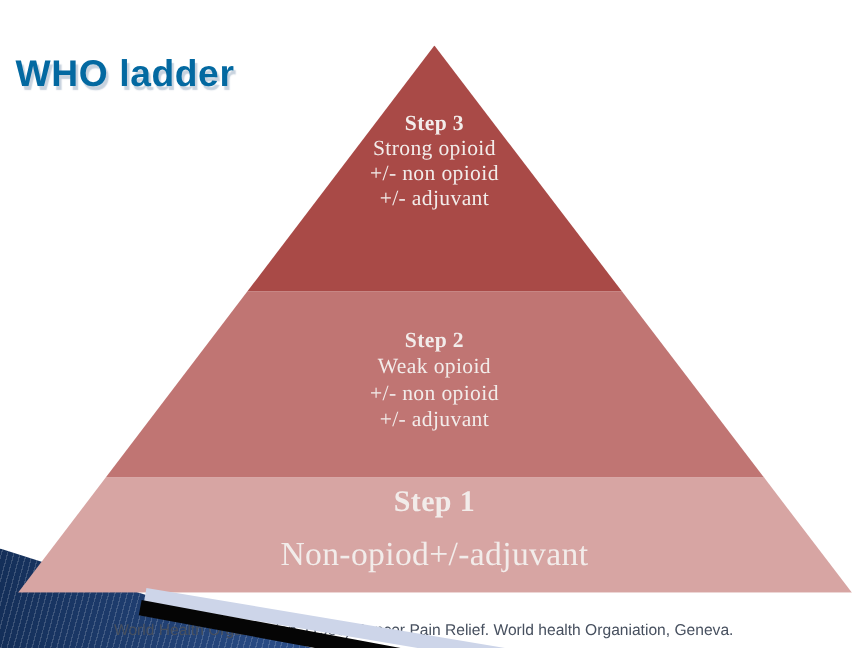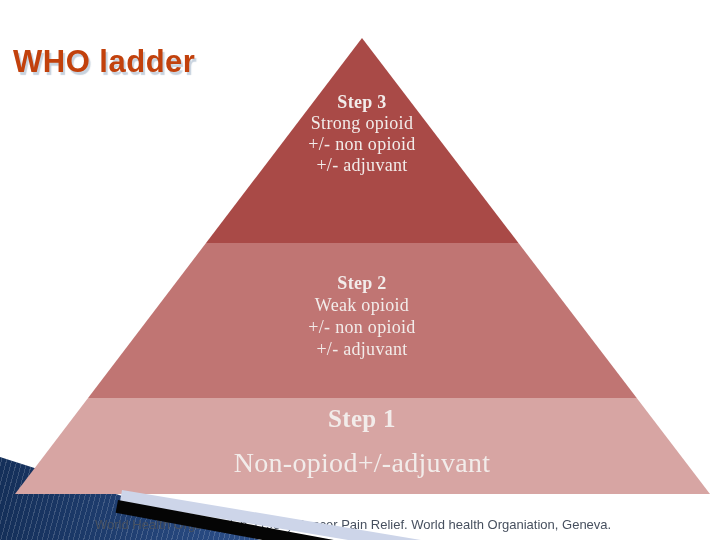--- a/index.html
+++ b/index.html
@@ -14,21 +14,21 @@
 
   
   .slide-title {
     position: absolute;
     left: 13px;
     top: 44px;
     font-family: "Liberation Sans", sans-serif;
     font-size: 31px;
     font-weight: bold;
     letter-spacing: 0.5px;
-    color: #c2410c;
+    color: #0369a1;
     text-shadow: 2px 3px 1px rgba(31, 74, 124, 0.25);
     white-space: nowrap;
   }
 
   
   .corner-ribbon-blue {
     position: absolute;
     left: 0; top: 0;
     width: 720px; height: 540px;
     clip-path: polygon(0px 457px, 260px 540px, 0px 540px);

